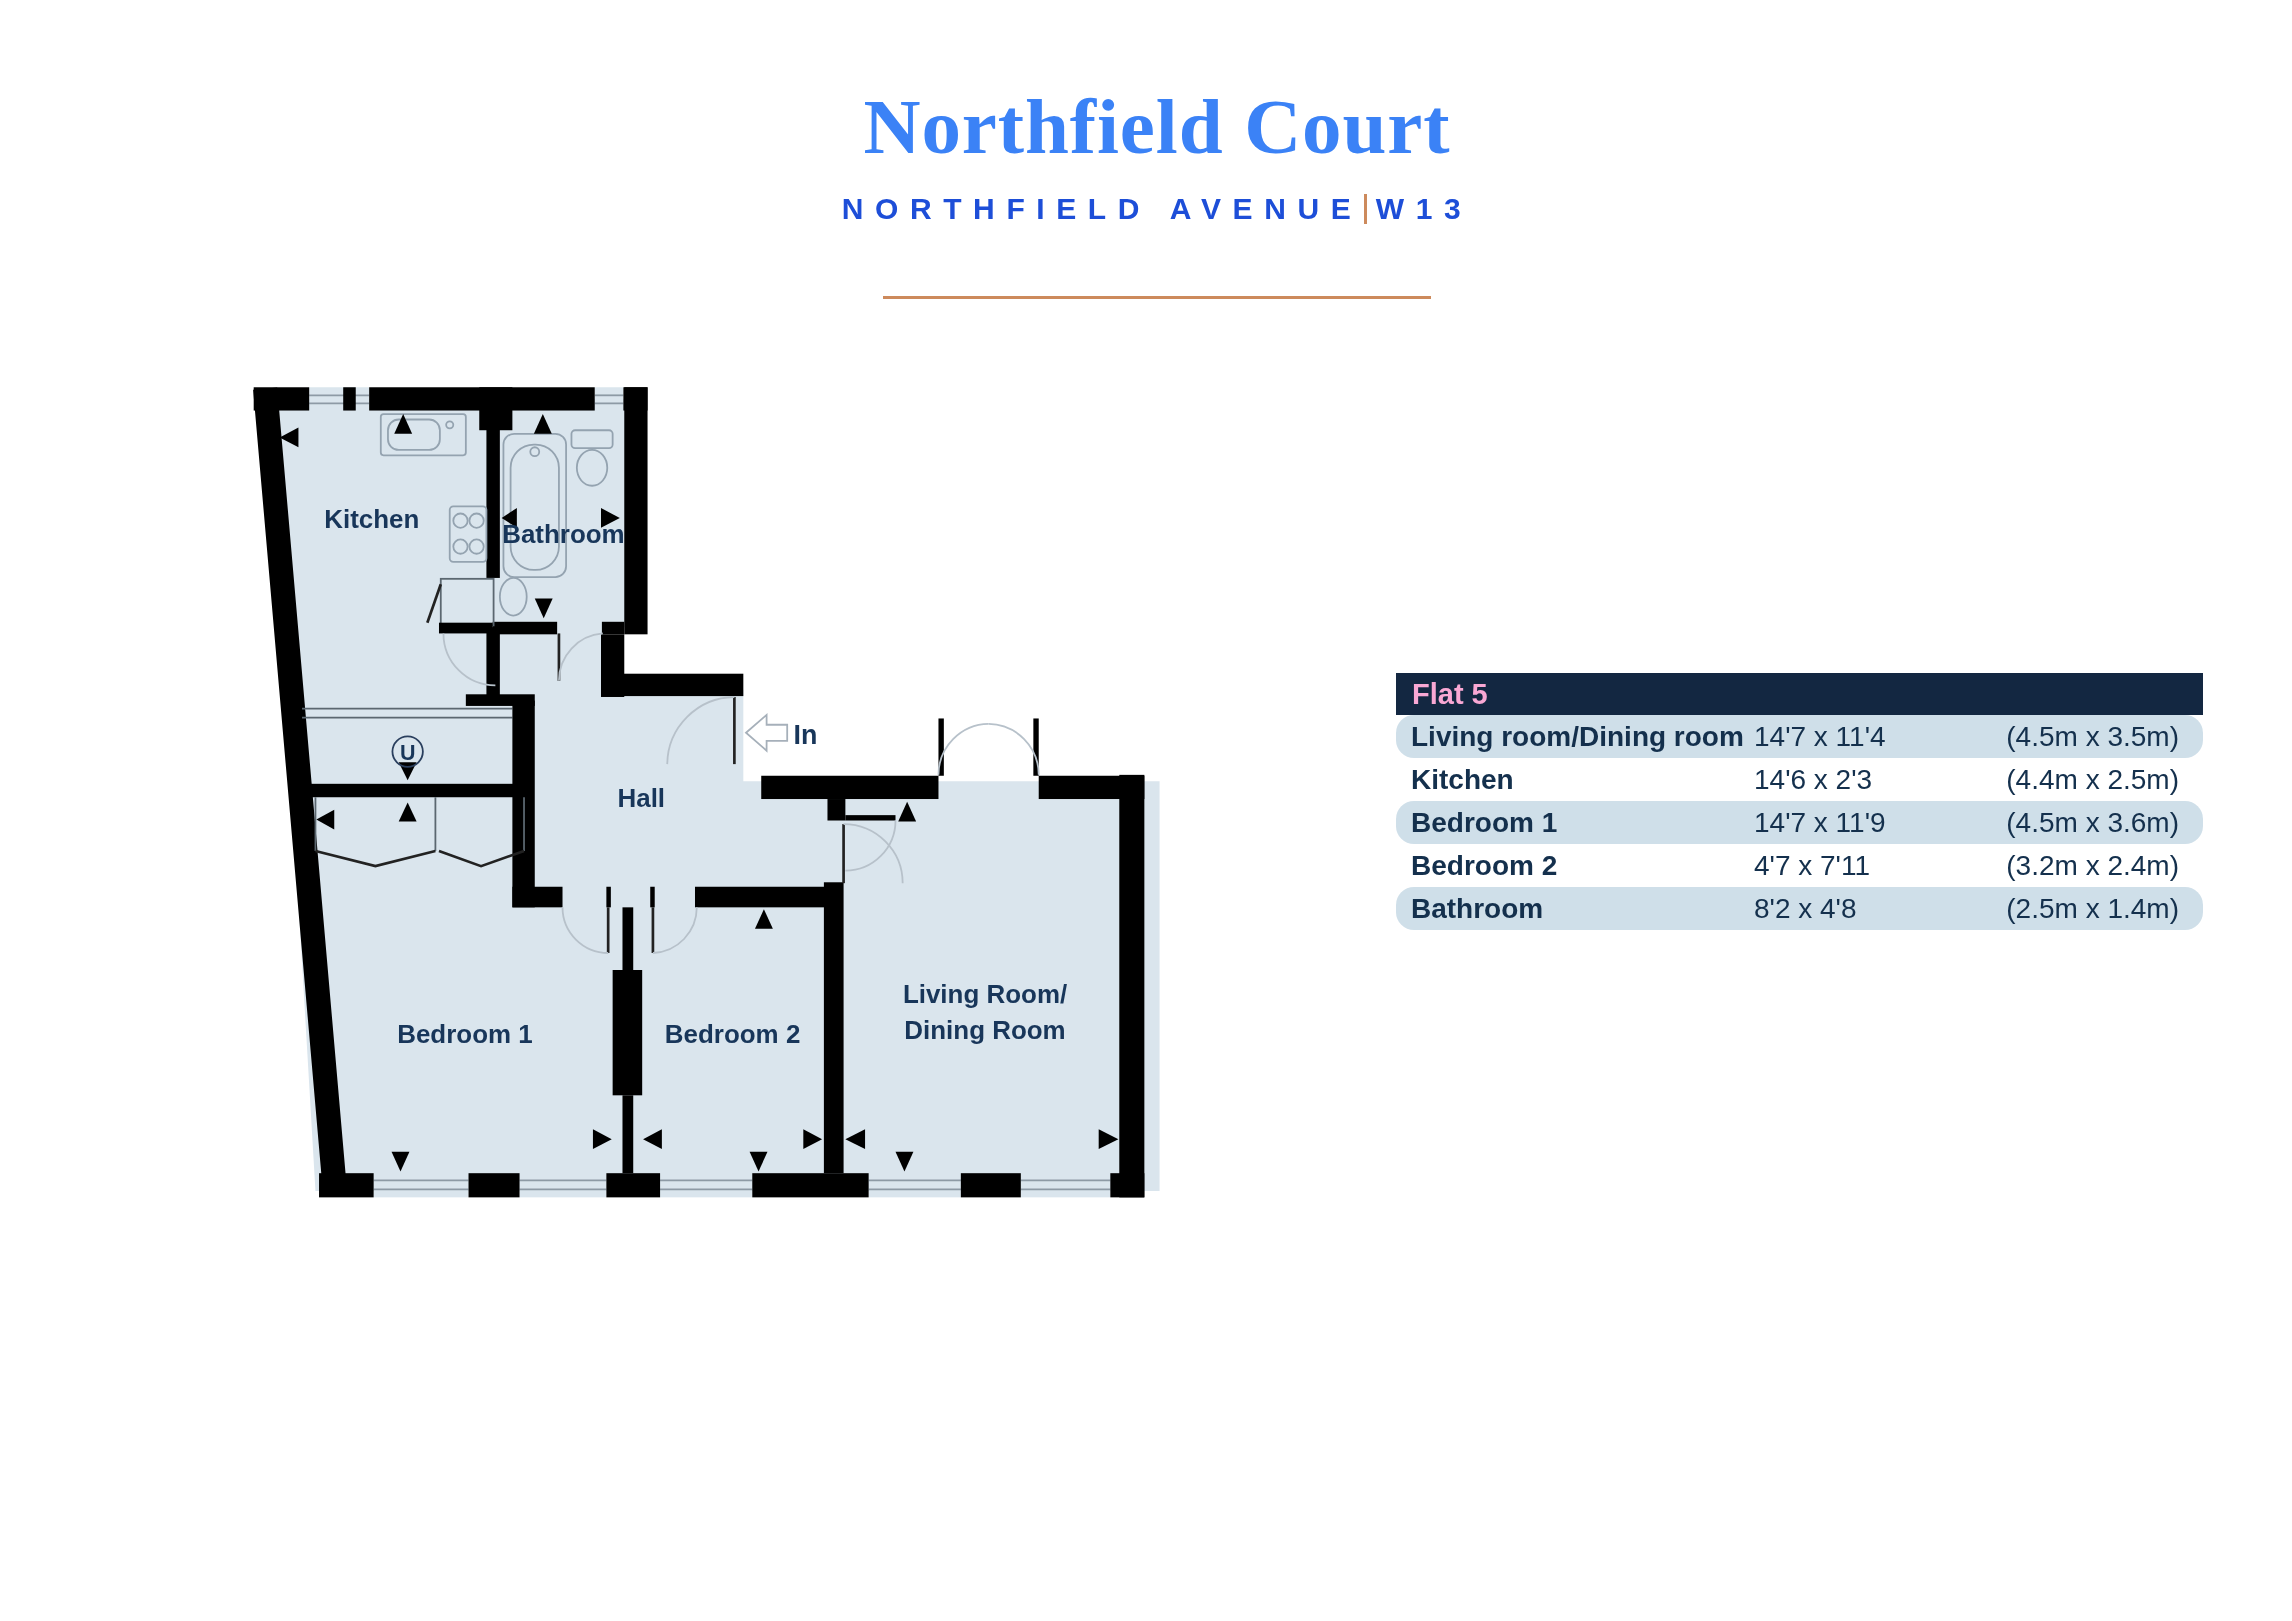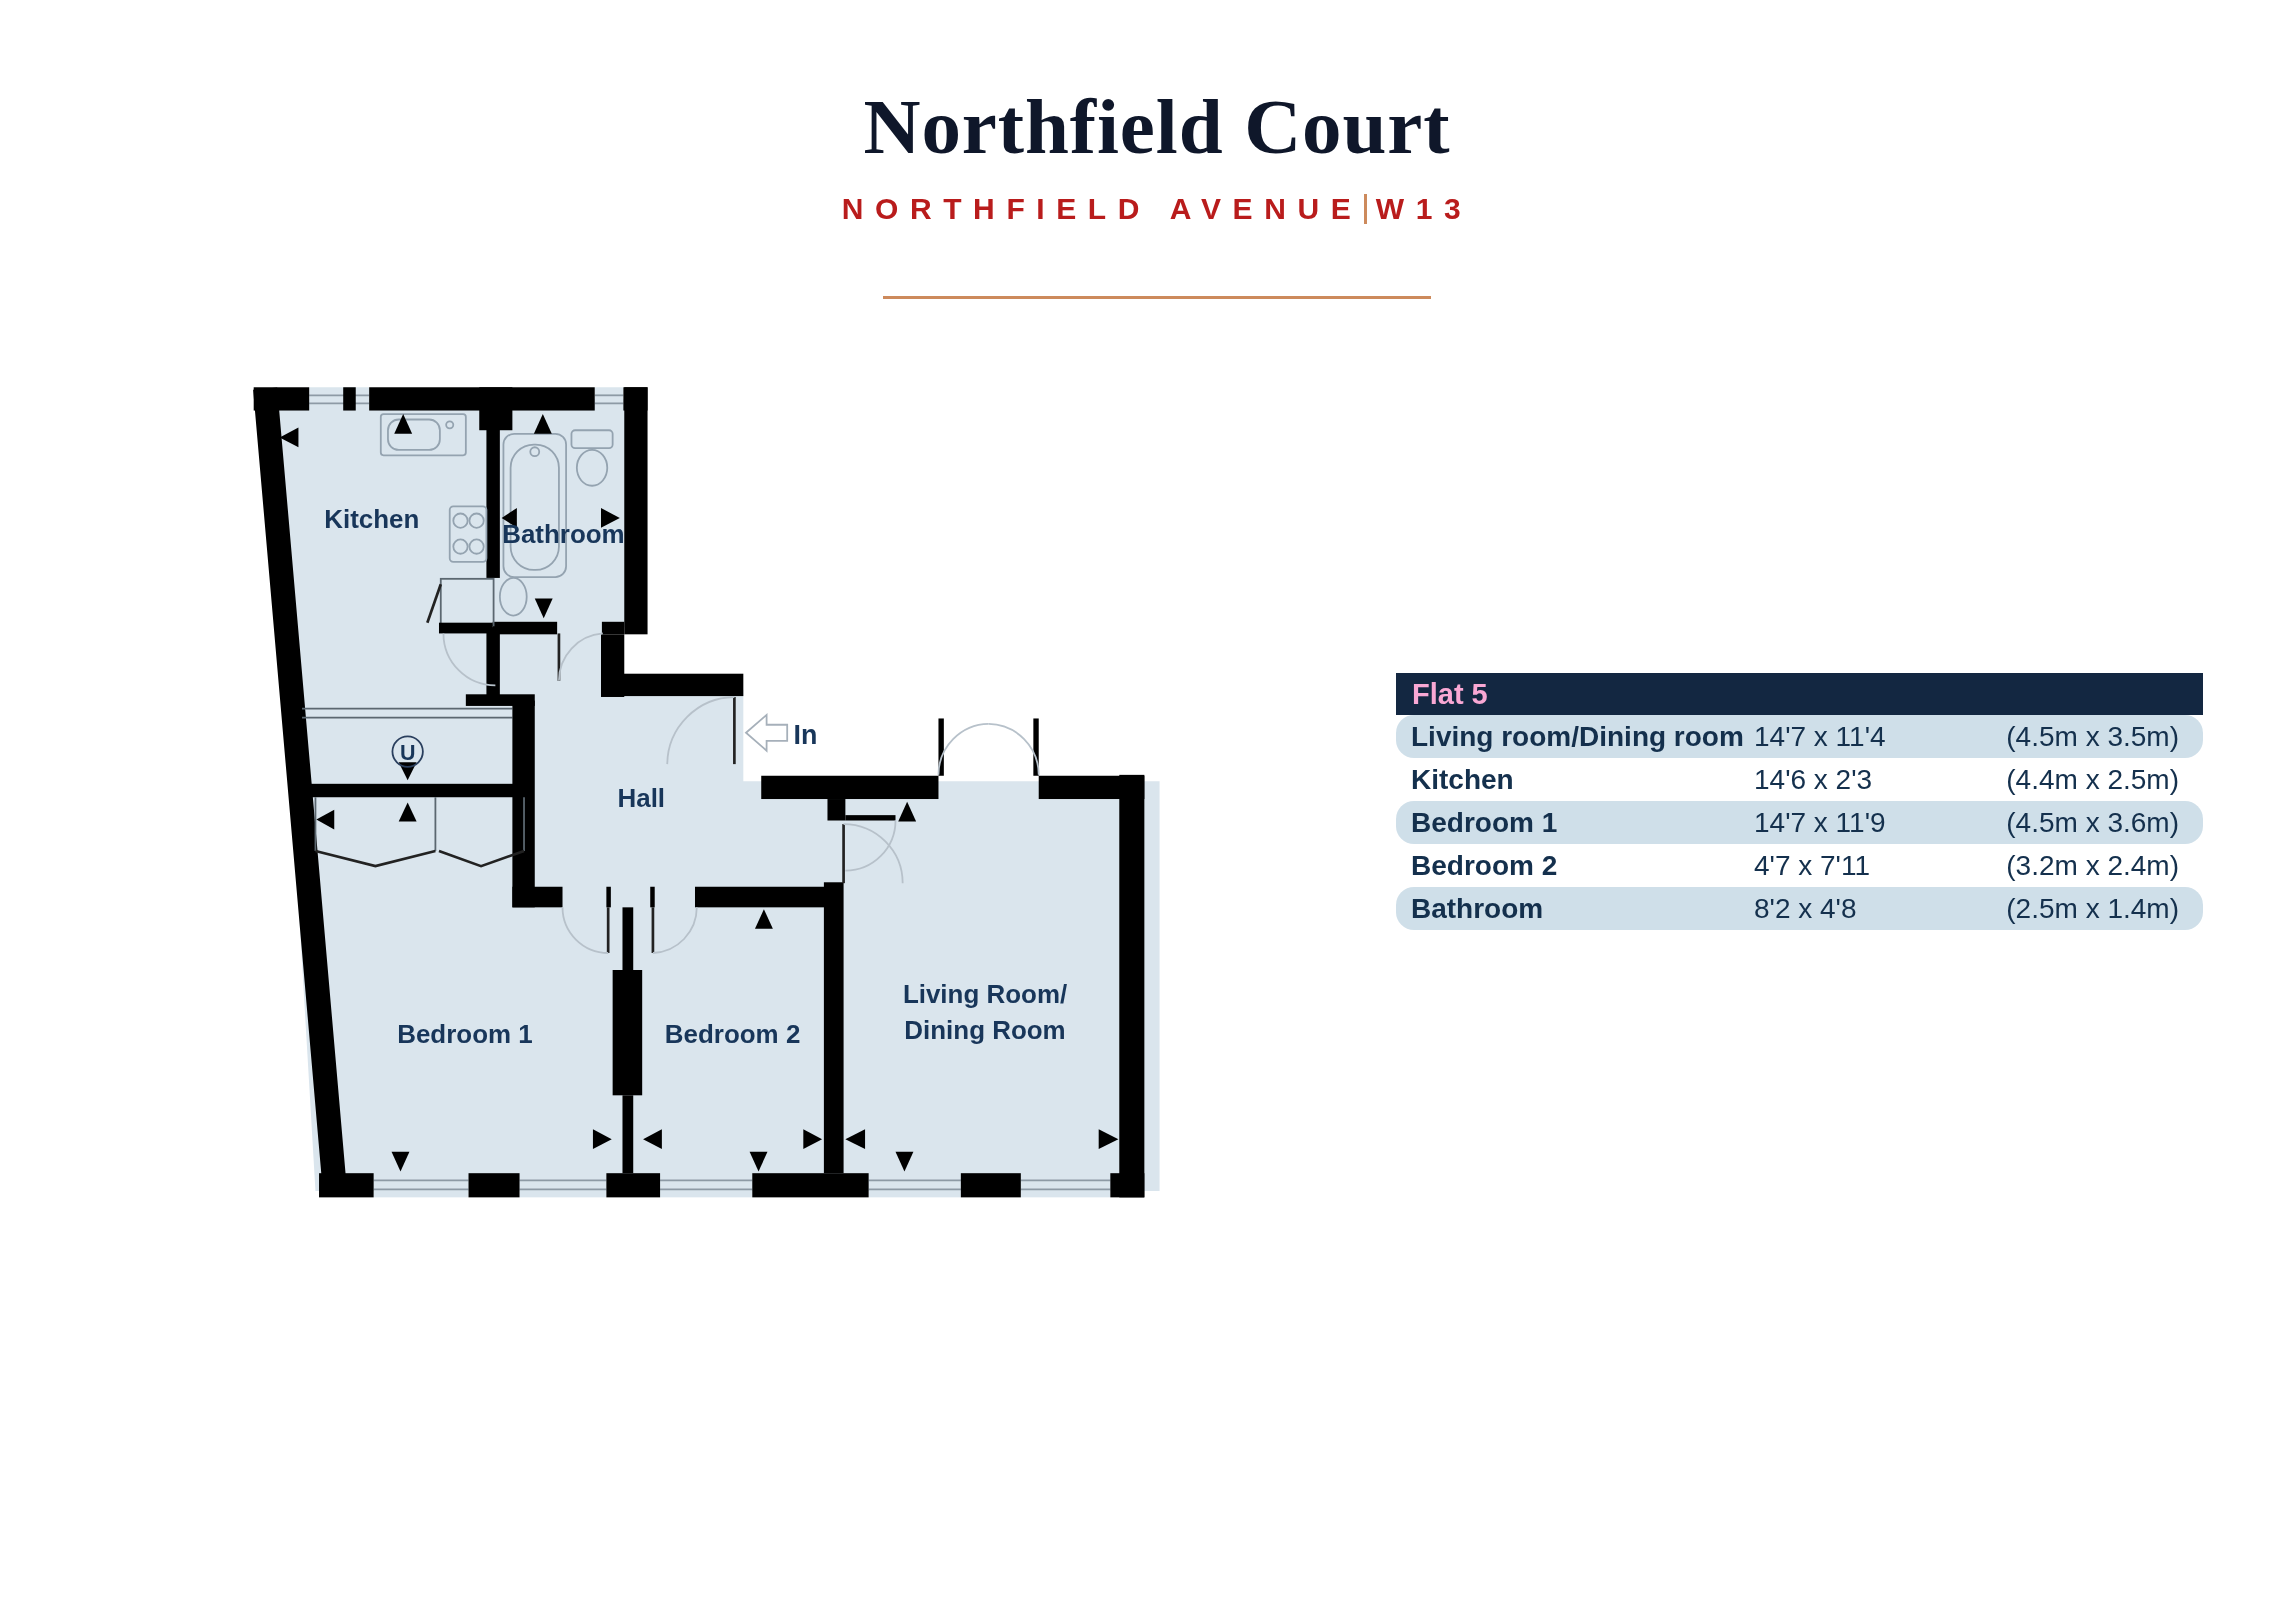--- a/index.html
+++ b/index.html
@@ -1,22 +1,22 @@
 <!DOCTYPE html>
 <html style="font-size:14.3px"><head>
 <meta charset="utf-8">
 <style>
   html,body{margin:0;padding:0;background:#fff;}
   .page{position:relative;width:2293px;height:1621px;background:#fff;overflow:hidden;
         font-family:"Liberation Sans",sans-serif;}
   
   .header{position:absolute;left:799px;top:86px;width:716px;text-align:center;}
   .title{font-family:"Liberation Serif",serif;font-weight:700;font-size:79px;
-         color:#0f172a;letter-spacing:0.9px;line-height:1.05;}
-  .subtitle{margin-top:23px;font-size:30px;font-weight:700;color:#b91c1c;
+         color:#3b82f6;letter-spacing:0.9px;line-height:1.05;}
+  .subtitle{margin-top:23px;font-size:30px;font-weight:700;color:#1d4ed8;
             letter-spacing:11.6px;display:flex;align-items:center;justify-content:center;}
   .subtitle .divider{display:inline-block;width:2.7px;height:30px;background:#cd8a5c;
             margin:0 9px 0 1.8px;}
   .rule{position:absolute;left:883px;top:296px;width:548px;height:2.7px;background:#cd8a5c;}
   
   .plan{position:absolute;left:242px;top:381px;width:940px;height:828px;}
   .plan text{font-family:"Liberation Sans",sans-serif;font-weight:600;fill:#18365a;}
   .room-label{font-size:29px;}
   .small-label{font-size:24px;}
   .in-label{font-size:30px;font-weight:700;}

